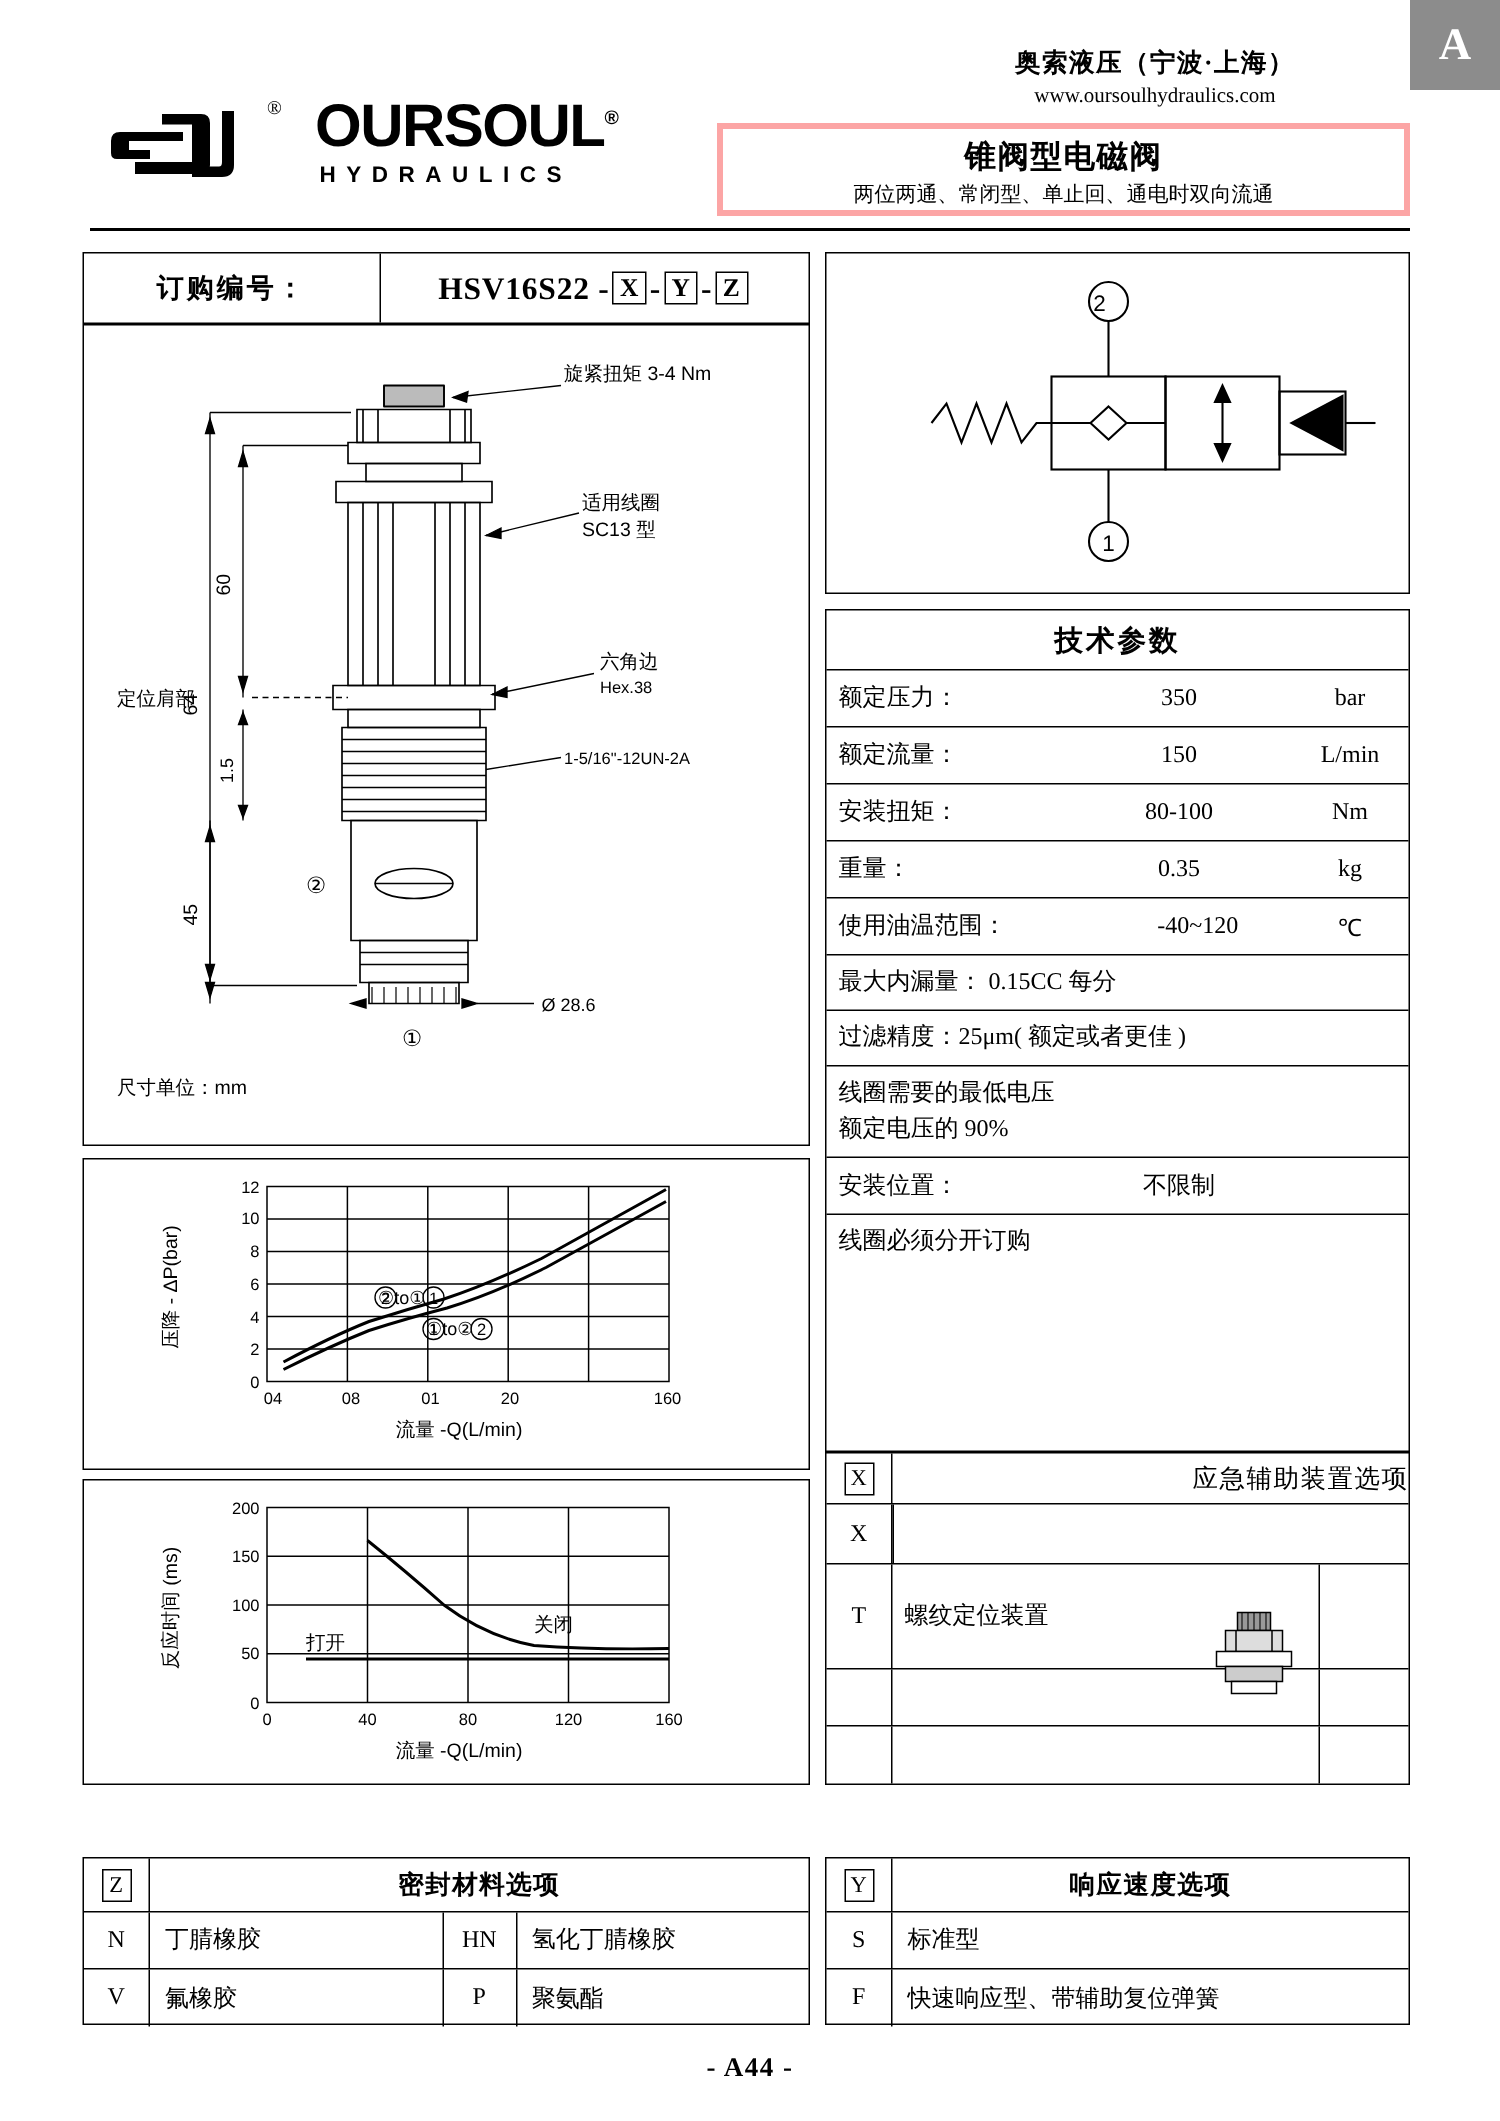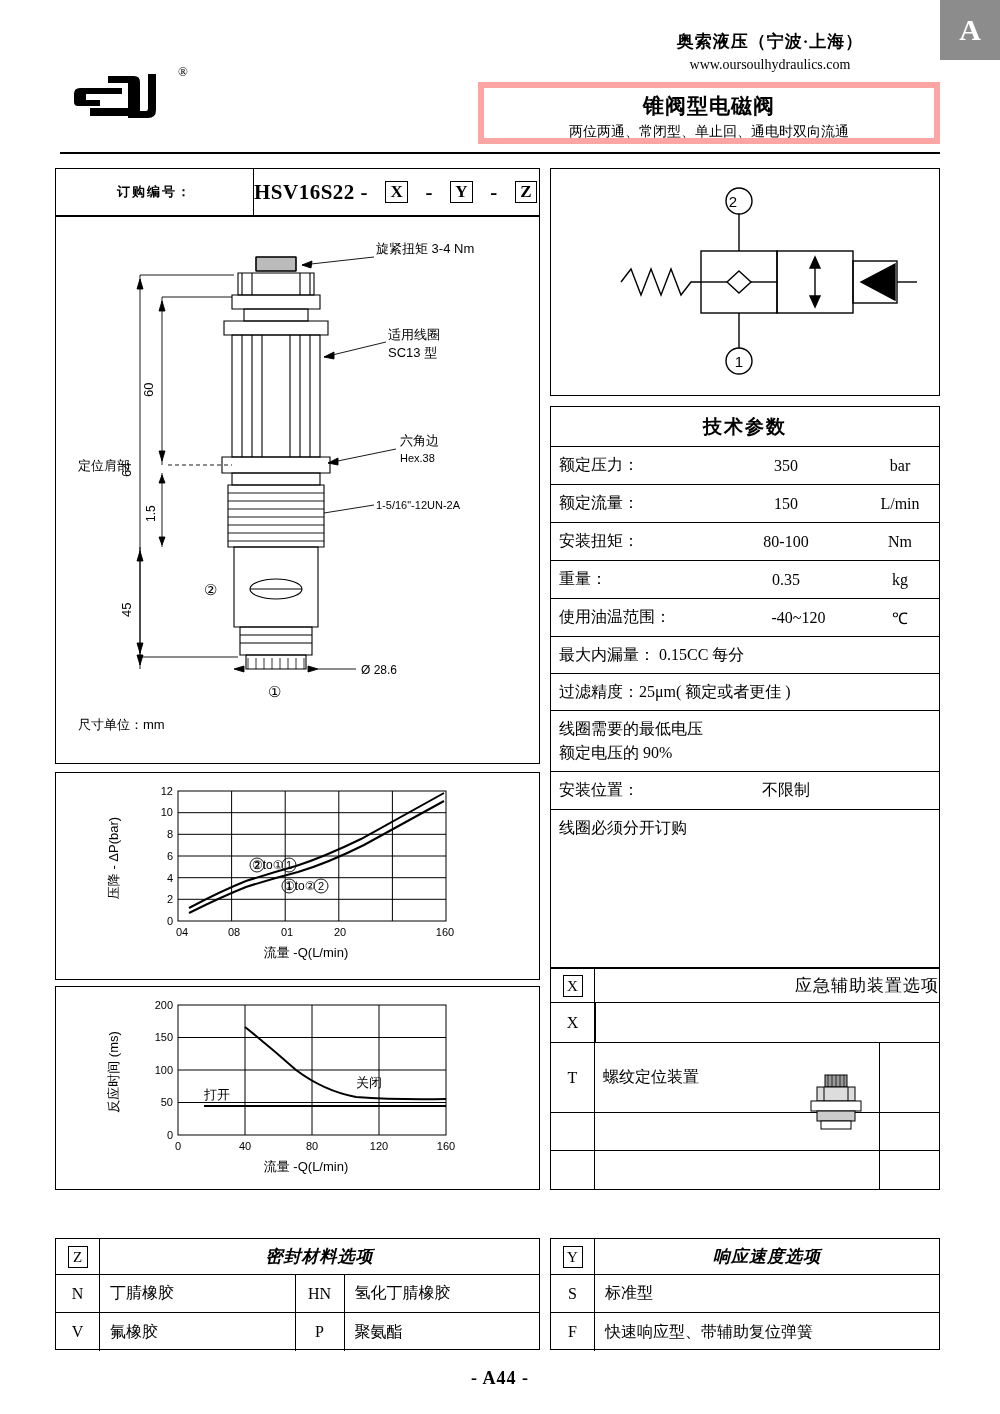--- a/index.html
+++ b/index.html
@@ -27,41 +27,41 @@
 
   .logo-wrap { position:absolute; left:70px; top:62px; width:390px; height:80px; }
   .logo-mark { position:absolute; left:0; top:4px; width:110px; height:58px; }
   .logo-text { position:absolute; left:140px; top:0px; }
   .logo-main { font-family:"Liberation Sans", sans-serif; font-size:40px; font-weight:bold; letter-spacing:-1px; }
   .logo-sub  { font-family:"Liberation Sans", sans-serif; font-size:15px; font-weight:bold; letter-spacing:7px; margin-top:1px; padding-left:3px;}
   .reg { font-size:13px; vertical-align:super; }
 
   .title-box {
     position:absolute; left:478px; top:82px; width:462px; height:62px;
-    border:6px solid #fca5a5; text-align:center; padding-top:4px;
+    border:4px solid #fca5a5; text-align:center; padding-top:4px;
   }
   .title-main { font-size:21px; font-weight:bold; letter-spacing:1px;}
   .title-sub  { font-size:14px; margin-top:3px; }
 
   .header-rule { position:absolute; left:60px; top:152px; width:880px; height:2px; background:#000; }
 
   
   .box { position:absolute; border:1.5px solid #000; background:#fff; }
 
   
   .order-box { left:55px; top:168px; width:485px; height:48px; }
   .order-box .cellL {
     position:absolute; left:0; top:0; width:198px; height:100%;
     display:flex; align-items:center; justify-content:center;
-    font-size:13px; font-weight:bold; letter-spacing:2px;
+    font-size:18px; font-weight:bold; letter-spacing:2px;
     border-right:1.5px solid #000;
   }
   .order-box .cellR {
     position:absolute; left:198px; top:0; right:0; height:100%;
-    display:flex; align-items:center; justify-content:space-between;
+    display:flex; align-items:center; justify-content:center;
     font-size:21px; font-weight:bold; letter-spacing:0.5px;
   }
   .sqr { display:inline-block; border:1.5px solid #000; padding:0 4px; margin:0 2px; font-size:17px; line-height:20px;}
 
   
   .drawing-box { left:55px; top:216px; width:485px; height:548px; }
 
   
   .circuit-box { left:550px; top:168px; width:390px; height:228px; }
 
@@ -89,21 +89,21 @@
 
   
   .chart1-box { left:55px; top:772px; width:485px; height:208px; }
   .chart2-box { left:55px; top:986px; width:485px; height:204px; }
 
   
   .zopt-box { left:55px; top:1238px; width:485px; height:112px; }
   .yopt-box { left:550px; top:1238px; width:390px; height:112px; }
   .opt-head { height:36px; display:flex; align-items:center; border-bottom:1.5px solid #000; }
   .opt-head .k { width:44px; text-align:center; border-right:1.5px solid #000; height:100%; display:flex; align-items:center; justify-content:center;}
-  .opt-head .t { flex:1; text-align:center; font-size:17px; font-weight:bold; letter-spacing:1px;font-style:italic;}
+  .opt-head .t { flex:1; text-align:center; font-size:17px; font-weight:bold; letter-spacing:1px;}
   .opt-row { height:38px; display:flex; border-bottom:1.5px solid #000; }
   .opt-row:last-child { border-bottom:none; }
   .opt-row .k { width:44px; display:flex; align-items:center; justify-content:center; border-right:1.5px solid #000; font-size:16px;}
   .opt-row .t { flex:1; display:flex; align-items:center; padding-left:10px; font-size:16px;}
   .opt-row .k2 { width:50px; display:flex; align-items:center; justify-content:center; border-left:1.5px solid #000; border-right:1.5px solid #000; font-size:16px;}
 
   .boxed-letter { display:inline-block; border:1.5px solid #000; width:20px; height:22px; line-height:20px; text-align:center; font-size:15px;}
 
   .footer { position:absolute; left:0; right:0; top:1368px; text-align:center; font-size:18px; font-weight:bold; letter-spacing:1px;}
 
@@ -120,20 +120,24 @@
     <div class="company-cn">奥索液压（宁波·上海）</div>
     <div class="company-url">www.oursoulhydraulics.com</div>
   </div>
 
   <div class="logo-wrap">
     <svg class="logo-mark" viewBox="0 0 110 58">
       <path d="M8 40 L30 40 L30 34 L16 34 L16 28 L52 28 L52 22 L10 22 Q4 22 4 28 L4 36 Q4 40 8 40 Z" fill="#000"></path>
       <path d="M20 50 L64 50 Q70 50 70 44 L70 16 Q70 10 64 10 L38 10 L38 17 L58 17 L58 42 L20 42 Z" fill="#000"></path>
       <path d="M78 8 L86 8 L86 44 Q86 52 78 52 L58 52 L58 45 L76 45 Q78 45 78 42 Z" fill="#000"></path>
     </svg>
+    <div class="logo-text">
+      <div class="logo-main"><span>OURSOUL</span><span class="reg">®</span></div>
+      <div class="logo-sub">HYDRAULICS</div>
+    </div>
     <span style="position:absolute;left:108px;top:2px;font-size:13px;">®</span>
   </div>
 
   <div class="title-box">
     <div class="title-main">锥阀型电磁阀</div>
     <div class="title-sub">两位两通、常闭型、单止回、通电时双向流通</div>
   </div>
   <div class="header-rule"></div>
 
   <div class="box order-box">

